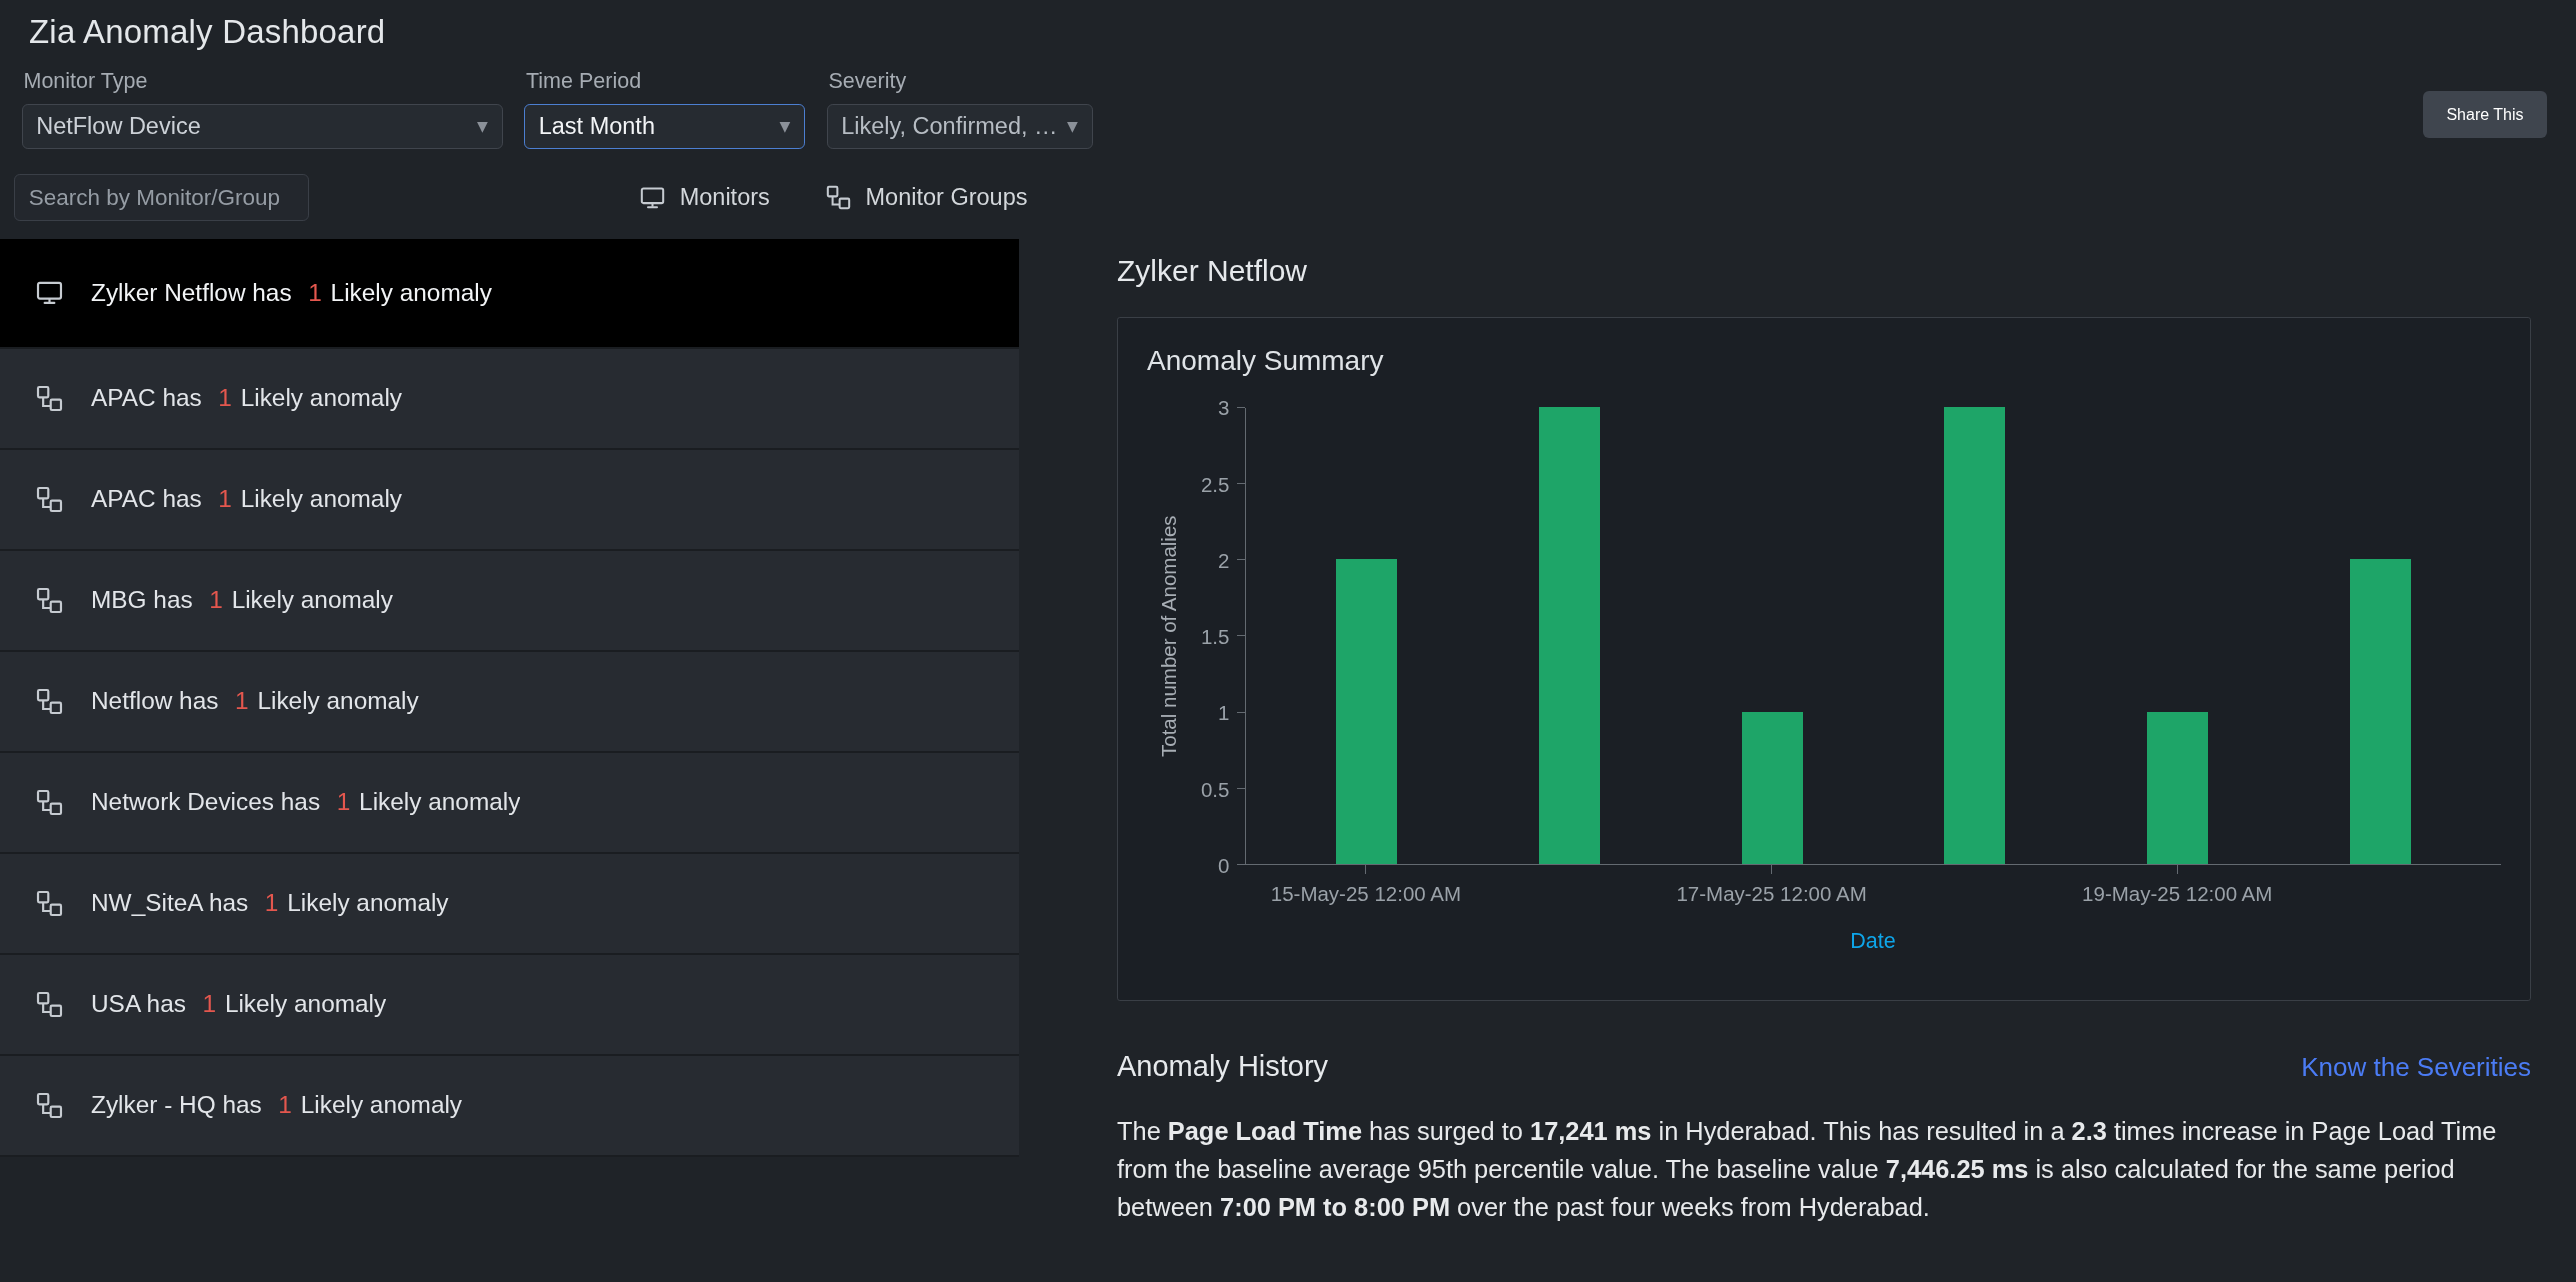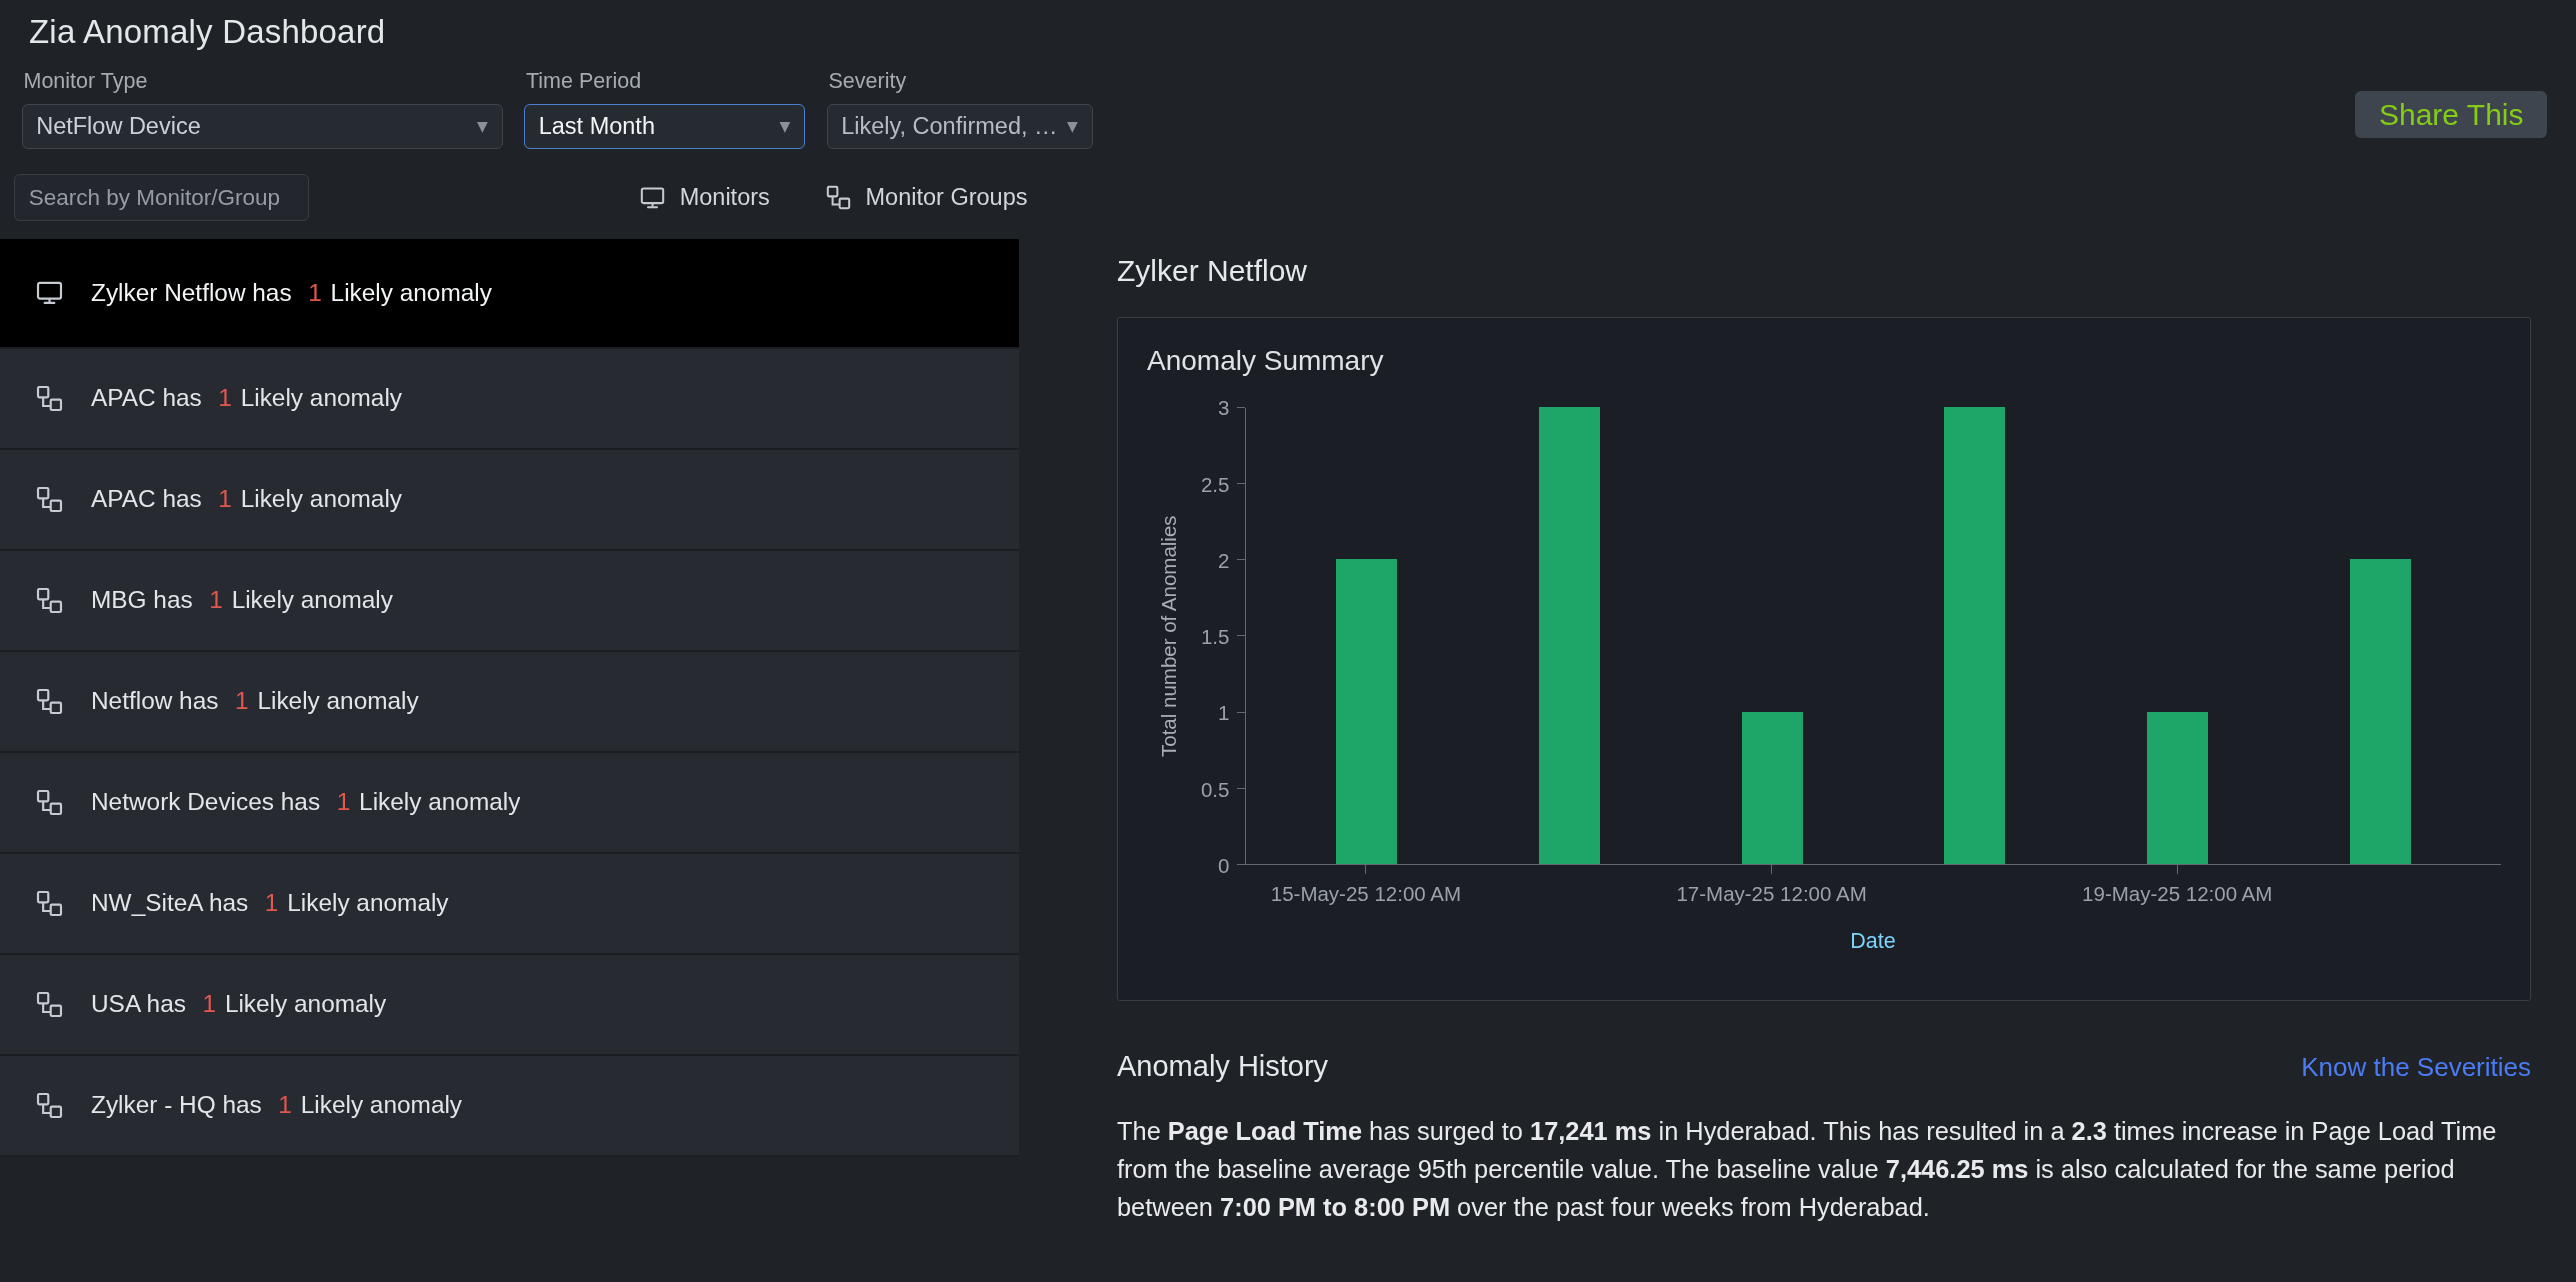--- a/index.html
+++ b/index.html
@@ -27,21 +27,21 @@
     white-space: nowrap; overflow: hidden;
   }
   .select .select-value { overflow: hidden; text-overflow: ellipsis; }
   .select.monitor-type { width: 481px; }
   .select.time-period { width: 281px; border-color: #4c7fd2; color: #f2f4f6; }
   .select.severity { width: 266px; color: #b6bcc3; }
   .select .chev { color: #8b9199; font-size: 21.5px; margin-left: 7.8px; flex: 0 0 auto; }
   .share-btn {
     margin-left: auto; margin-top: 11.7px; height: 47px; padding: 0 23.5px;
     background: #3f454e; border: none; border-radius: 5.9px;
-    color: #84cc16; font-size: 30px; font-family: inherit; cursor: pointer;
+    color: #ffffff; font-size: 16px; font-family: inherit; cursor: pointer;
   }
 
   
   .toolbar { display: flex; align-items: center; margin-top: 9.8px; padding: 0 14px; height: 51px; }
   .search {
     width: 295px; height: 47px; background: #23272d; border: 1px solid #3a3f47;
     border-radius: 5.9px; padding: 0 13.7px; font-size: 22.5px; color: #ccd1d7;
     font-family: inherit; outline: none;
   }
   .search::placeholder { color: #959ca4; }
@@ -92,21 +92,21 @@
     flex: 1; height: 457px; position: relative;
     border-left: 1px solid #646a71; border-bottom: 1px solid #646a71;
   }
   .bars { position: absolute; left: 0; right: 0; top: 0; bottom: 0; display: flex; padding: 0 19.5px; }
   .bar-slot { flex: 1; display: flex; align-items: flex-end; justify-content: center; }
   .bar { width: 61px; }
   .xaxis { display: flex; margin-left: 55px; padding: 0 19.5px; }
   .x-slot { flex: 1; display: flex; flex-direction: column; align-items: center; min-height: 9.8px; }
   .xtick-mark { width: 1px; height: 8.8px; background: #646a71; }
   .xtick-label { margin-top: 7.8px; font-size: 20.5px; color: #9aa1a8; white-space: nowrap; }
-  .xlabel { margin-left: 55px; text-align: center; margin-top: 23.5px; font-size: 21.5px; color: #7dd3fc; }
+  .xlabel { margin-left: 55px; text-align: center; margin-top: 23.5px; font-size: 21.5px; color: #0ea5e9; }
 
   
   .history-head { display: flex; align-items: baseline; justify-content: space-between; margin-top: 49px; }
   .history-head h2 { margin: 0; font-size: 29px; }
   .link { color: #4b7cf5; font-size: 26px; cursor: pointer; text-decoration: none; }
   .history-text { margin: 29px 0 0; font-size: 25.4px; line-height: 38px; color: #e8eaec; }
   .history-text .b { font-weight: bold; }
 </style>
 </head>
 <body>

